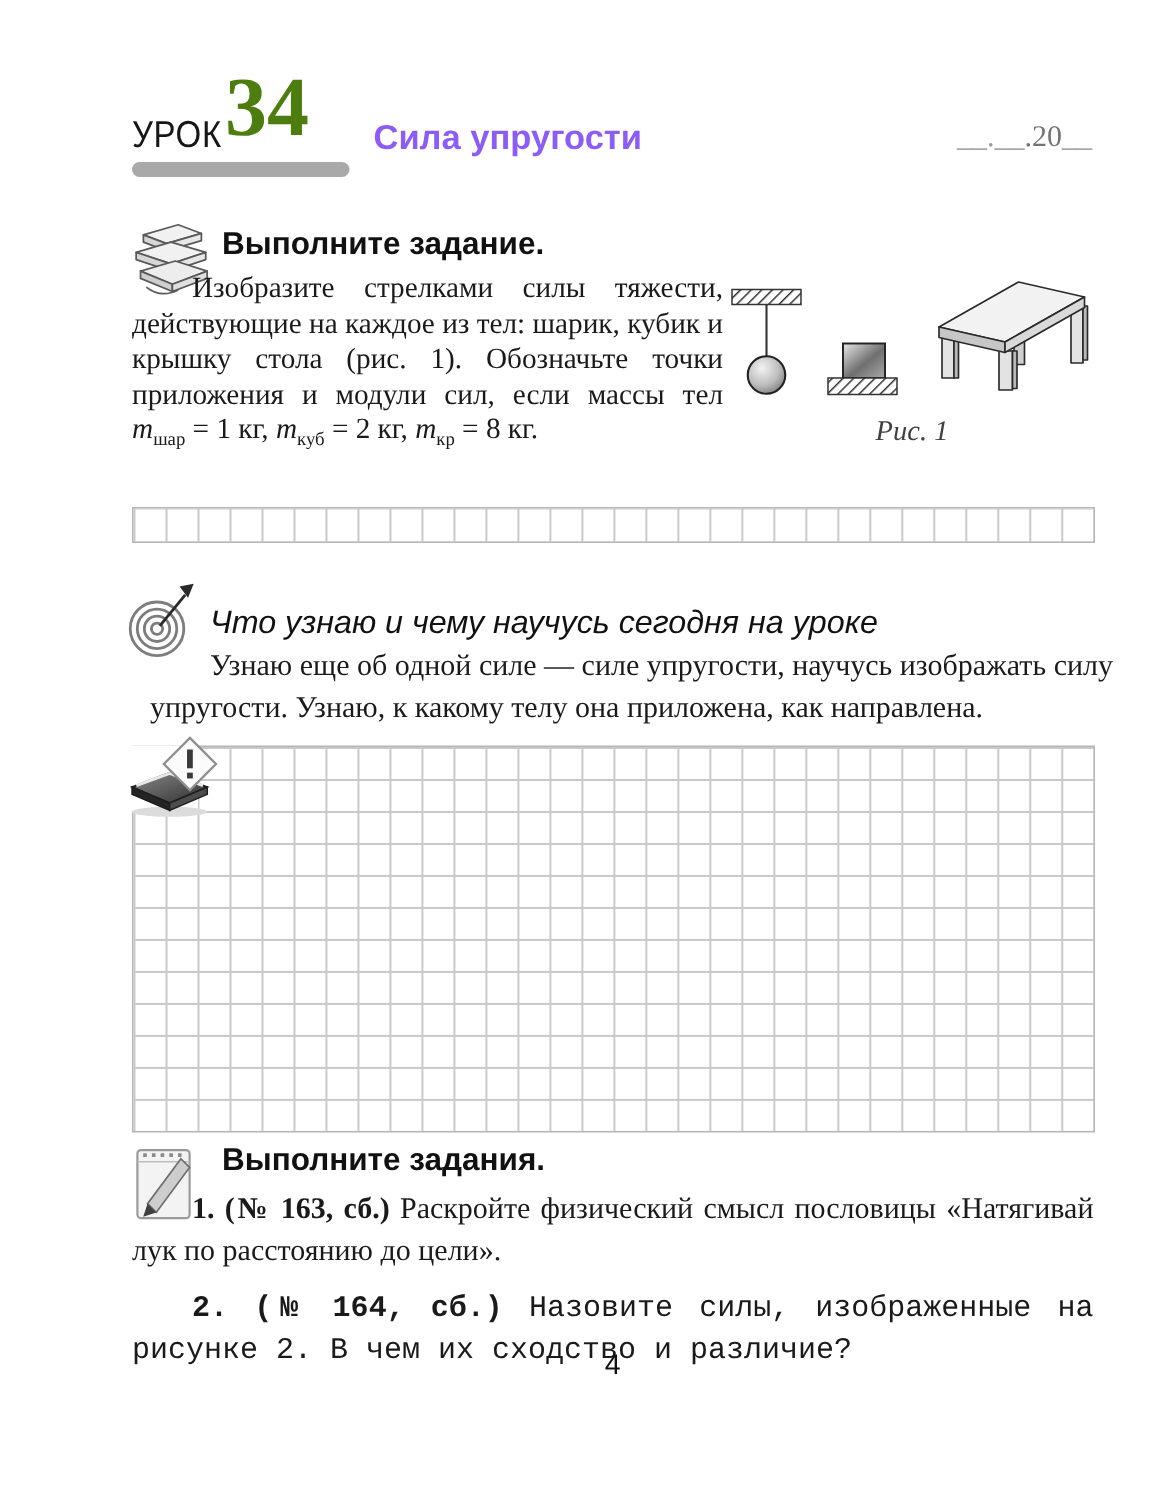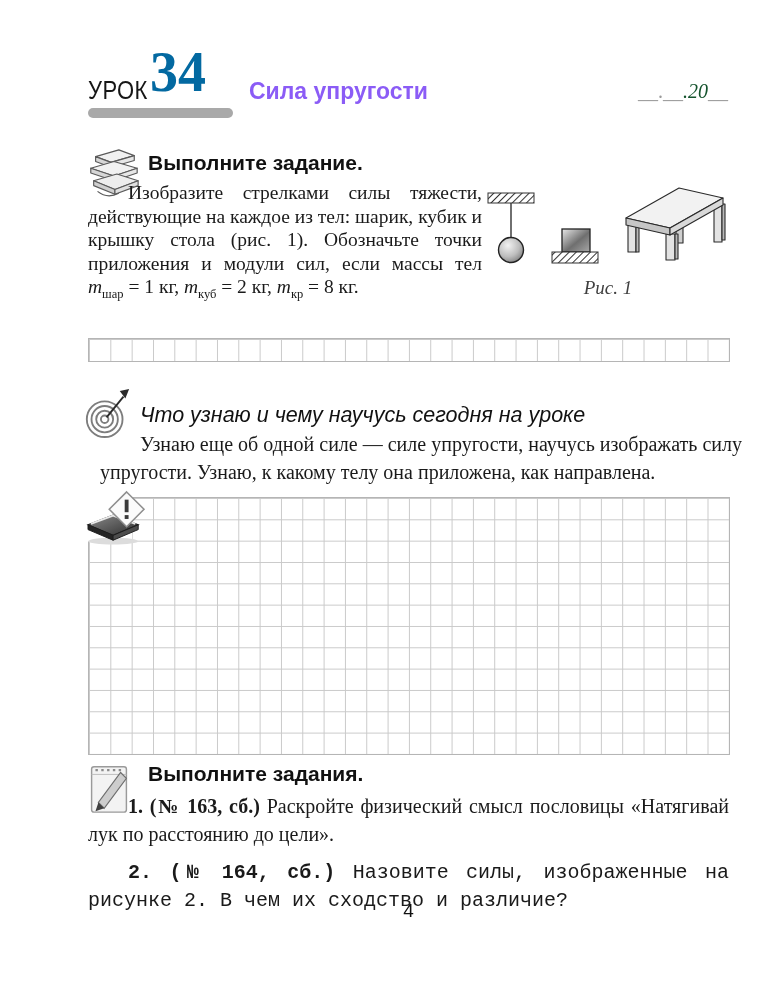--- a/index.html
+++ b/index.html
@@ -4,27 +4,27 @@
 <style>
   html,body{margin:0;padding:0;background:#fff;}
   .page{position:relative;width:768px;height:1000px;background:#ffffff;overflow:hidden;
         font-family:"Liberation Serif",serif;color:#1a1a1a;}
   .abs{position:absolute;}
 
   
   .lesson-label{left:88px;top:76px;font-family:"Liberation Sans",sans-serif;font-size:25px;
         letter-spacing:.5px;transform:scaleX(.88);transform-origin:left center;color:#161616;}
   .lesson-number{left:150px;top:44px;font-family:"Liberation Serif",serif;font-weight:700;
-        font-size:56px;color:#0369a1;line-height:1;}
+        font-size:56px;color:#4d7c0f;line-height:1;}
   .lesson-bar{left:88px;top:108px;width:145px;height:10px;background:#a9a9a9;border-radius:5px;}
   .lesson-title{left:249px;top:78px;font-family:"Liberation Sans",sans-serif;font-weight:700;
         font-size:23px;color:#8b5cf6;}
   .date-line{left:580px;top:80px;width:148px;text-align:right;font-size:20px;}
   .date-line .us{color:#9b9b9b;letter-spacing:0;}
-  .date-line .yr{font-style:italic;color:#14532d;}
+  .date-line .yr{color:#737373;}
 
   
   .sec-head{font-family:"Liberation Sans",sans-serif;font-weight:700;font-size:21px;color:#111;}
   .sec-head-italic{font-family:"Liberation Sans",sans-serif;font-style:italic;font-weight:400;
         font-size:21.5px;color:#111;}
 
   
   .para{ text-align:justify; }
   .task1-body{left:88px;top:181px;width:394px;font-size:19.5px;line-height:23.5px;text-indent:40px;}
   .mvar{font-style:italic;}

